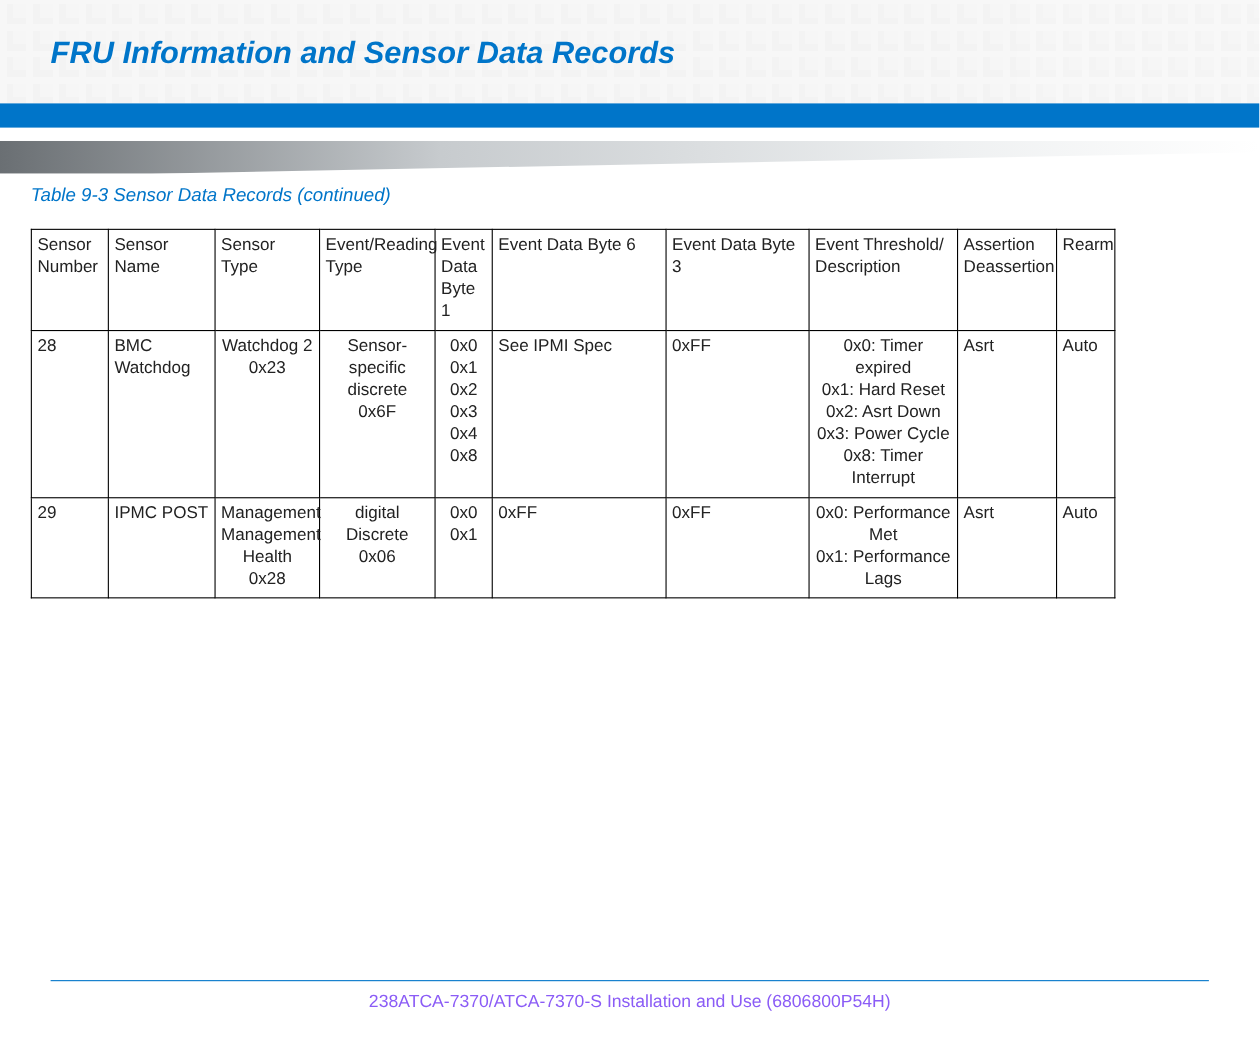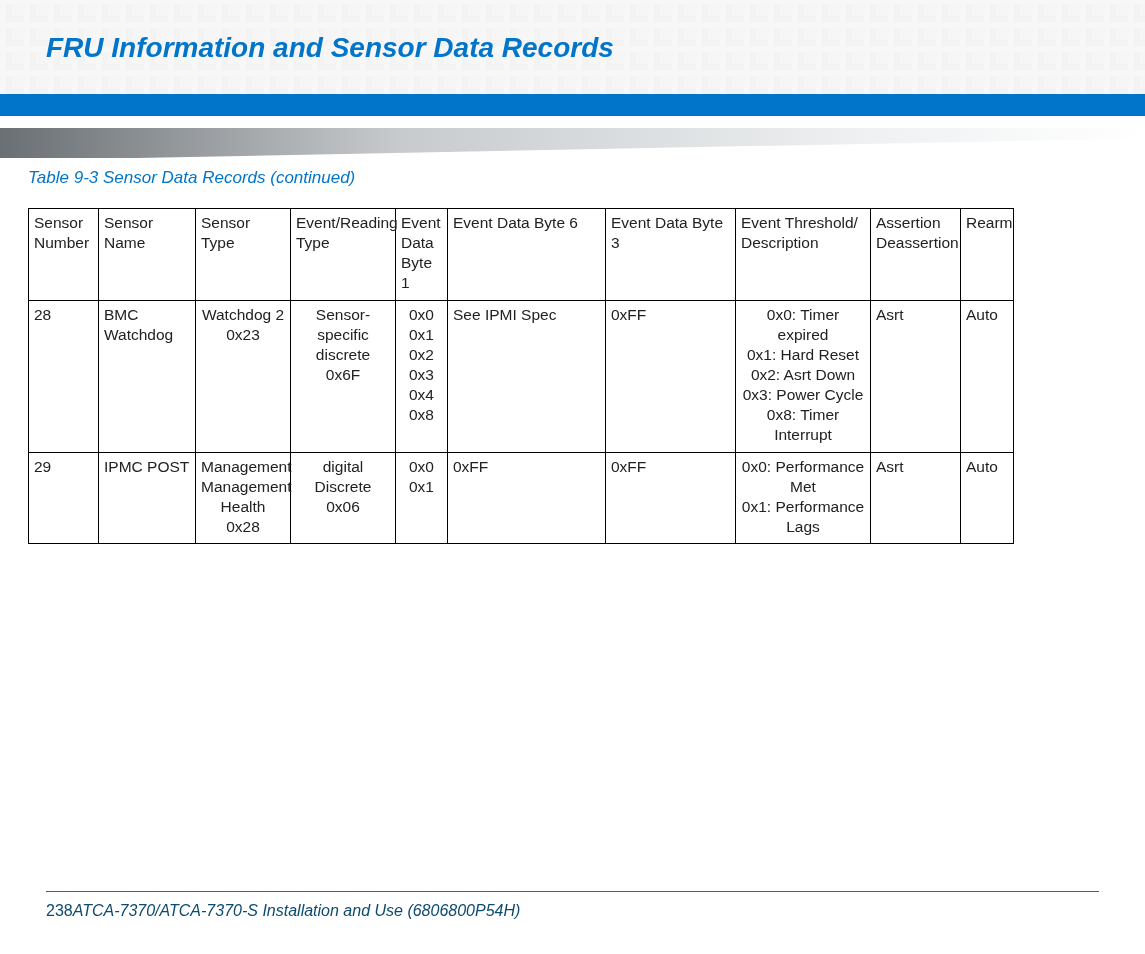--- a/index.html
+++ b/index.html
@@ -92,25 +92,25 @@
   }
   .multiline span { display: block; text-align: center; }
   .footer {
     position: absolute;
     bottom: 34px;
     left: 46px;
     right: 46px;
     border-top: 1px solid #0075c9;
     padding-top: 10px;
     display: flex;
-    justify-content: flex-start;
+    justify-content: center;
     font-size: 16px;
-    color: #0c4a6e;
-  }
-  .footer-right { font-style: italic; font-weight: 400; }
+    color: #8b5cf6;
+  }
+  .footer-right { font-weight: 400; }
   col.c0 { width: 70px; }
   col.c1 { width: 97px; }
   col.c2 { width: 95px; }
   col.c3 { width: 105px; }
   col.c4 { width: 52px; }
   col.c5 { width: 158px; }
   col.c6 { width: 130px; }
   col.c7 { width: 135px; }
   col.c8 { width: 90px; }
   col.c9 { width: 53px; }

